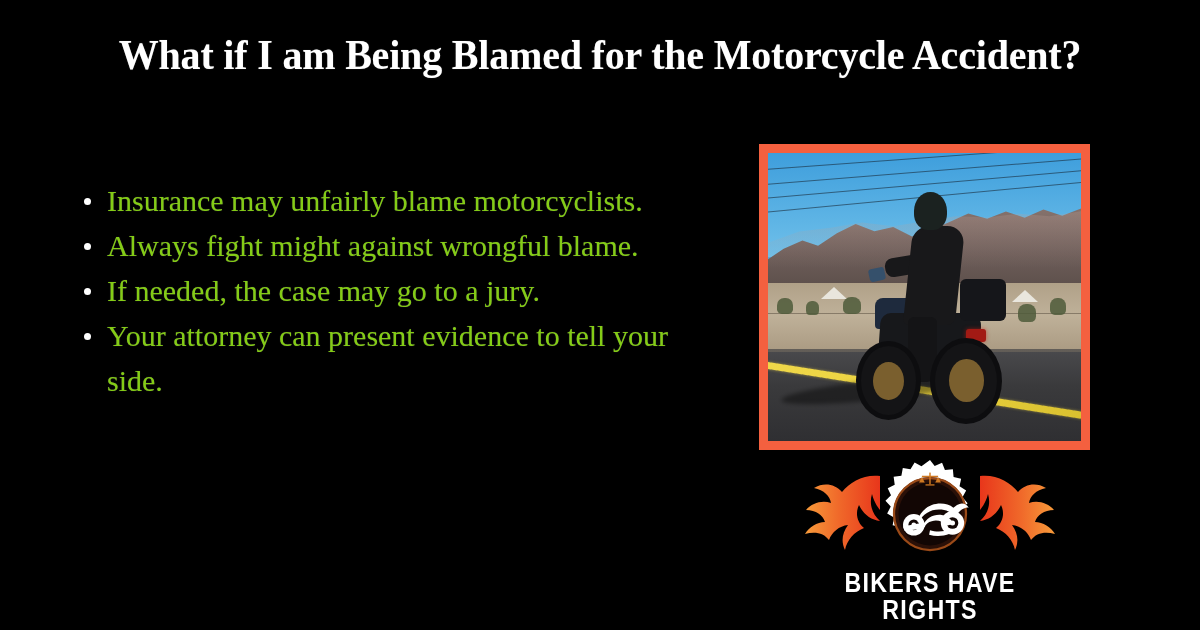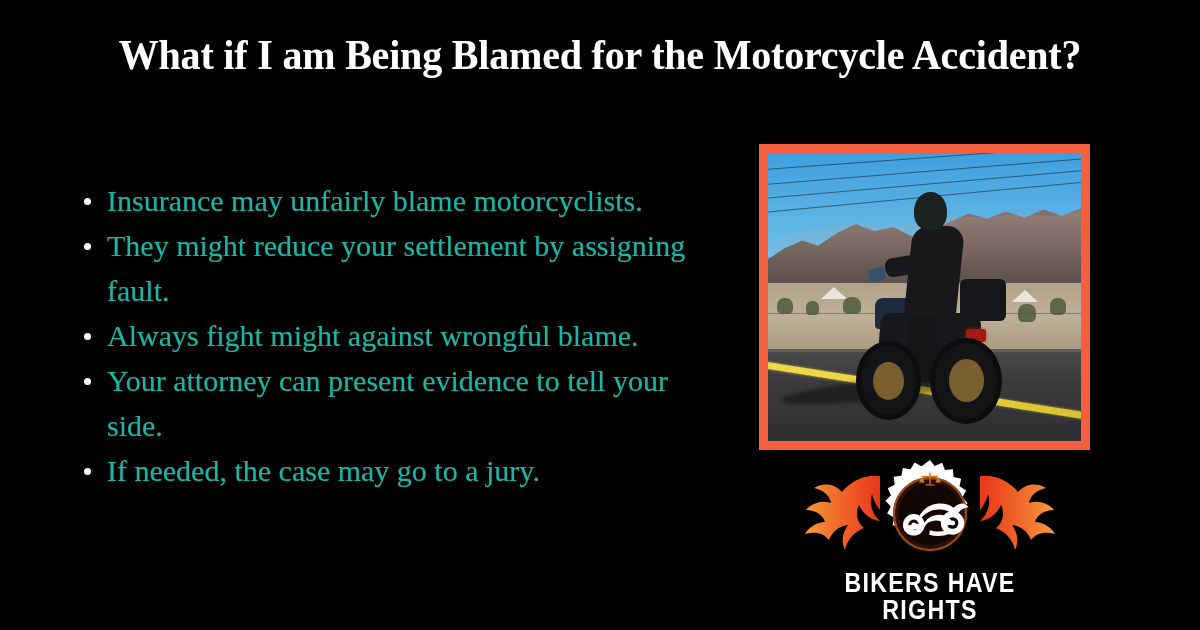--- a/index.html
+++ b/index.html
@@ -42,21 +42,21 @@
     position: absolute;
     left: 72px;
     top: 178px;
     width: 630px;
     margin: 0;
     padding: 0;
     list-style: none;
   }
   .bullet {
     position: relative;
-    color: #14b8a6;
+    color: #84cc16;
     font-family: "Liberation Serif", serif;
     font-size: 30px;
     line-height: 45px;
     padding-left: 35px;
     margin: 0 0 0 0;
     text-shadow: 0 0 1px rgba(255,255,255,0.25);
   }
   .bullet::before {
     content: "";
     position: absolute;
@@ -364,30 +364,27 @@
   <div class="title">
     <span>What if I am Being Blamed for the Motorcycle</span>
     <span>Accident?</span>
   </div>
 
   <ul class="bullets">
     <li class="bullet">
       <span>Insurance may unfairly blame motorcyclists.</span>
     </li>
     <li class="bullet">
-      <span>They might reduce your settlement by assigning fault.</span>
-    </li>
-    <li class="bullet">
       <span>Always fight might against wrongful blame.</span>
     </li>
     <li class="bullet">
-      <span>Your attorney can present evidence to tell your side.</span>
+      <span>If needed, the case may go to a jury.</span>
     </li>
     <li class="bullet">
-      <span>If needed, the case may go to a jury.</span>
+      <span>Your attorney can present evidence to tell your side.</span>
     </li>
   </ul>
 
   <div class="photo-frame">
     <div class="photo">
       <div class="sky"></div>
       <div class="powerline pl1"></div>
       <div class="powerline pl2"></div>
       <div class="powerline pl3"></div>
       <div class="powerline pl4"></div>

